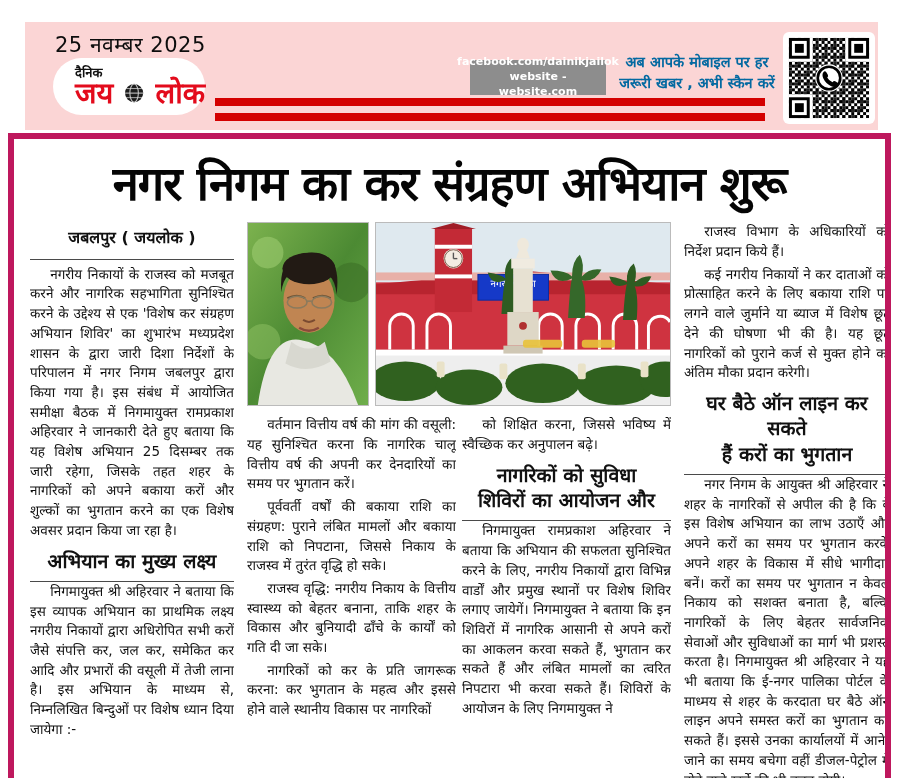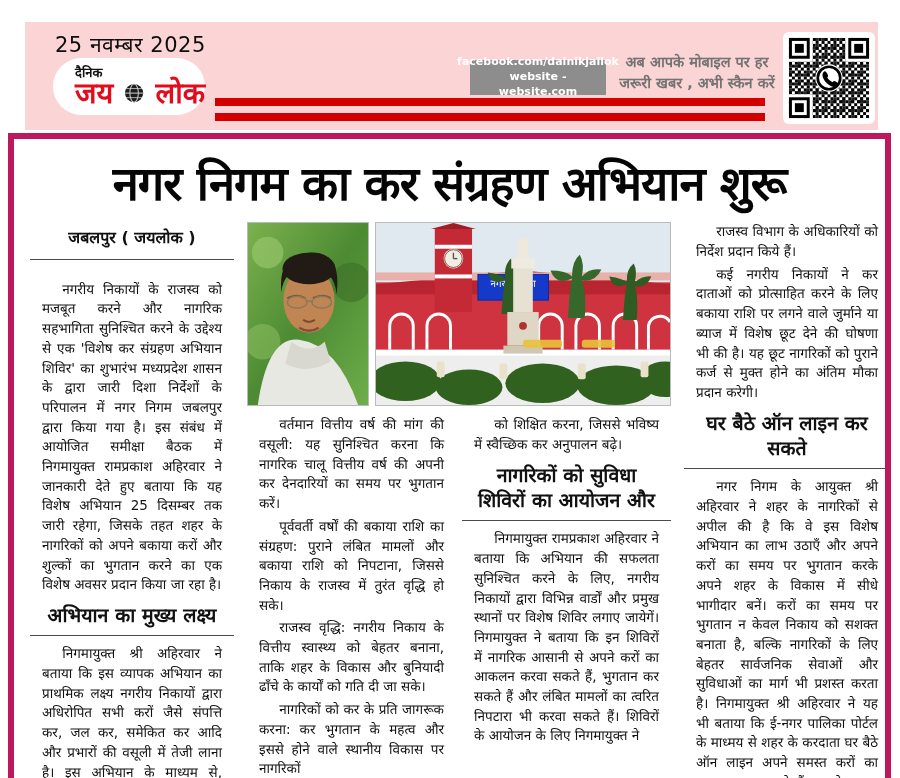--- a/index.html
+++ b/index.html
@@ -30,21 +30,21 @@
   .red-bars { position:absolute; left:190px; top:76px; width:550px; }
   .red-bar { height:8px; background:#d40000; margin-bottom:7px; }
   .social-box {
     position:absolute; left:445px; top:38px; width:136px; height:35px;
     background:#8d8d8d; color:#fff; font-size:11px; font-weight:bold;
     display:flex; flex-direction:column; align-items:center; justify-content:center;
     line-height:1.35; text-align:center;
   }
   .scan-note {
     position:absolute; left:588px; top:30px; width:168px;
-    color:#737373; font-weight:bold; font-size:14.5px; line-height:1.45;
+    color:#0369a1; font-weight:bold; font-size:14.5px; line-height:1.45;
     text-align:center;
   }
   .qr-box {
     position:absolute; left:758px; top:10px; width:92px; height:92px;
     background:#fff; border-radius:6px; padding:3px;
   }
   .qr-box svg { width:100%; height:100%; display:block; }
 
   
   .article {
@@ -52,32 +52,32 @@
     border:6px solid #be185d; background:#fff;
     padding:16px 16px 8px; overflow:hidden;
   }
   .headline {
     text-align:center; font-weight:900; color:#050505;
     font-size:47px; line-height:1.22; letter-spacing:-1px;
     font-family:"DejaVu Sans", sans-serif;
   }
   .body-cols { display:flex; gap:13px; margin-top:10px; }
   .col { font-size:13.5px; line-height:1.46; text-align:justify; overflow:hidden; }
-  .col p { margin:0 12px 3px; text-indent:1.5em; }
+  .col p { margin:0 0 3px; text-indent:1.5em; }
   .col-1 { width:204px; flex:0 0 204px; }
   .col-mid { width:424px; flex:0 0 424px; }
   .col-4 { width:206px; flex:0 0 206px; }
 
   .dateline {
     text-align:center; font-weight:bold; font-size:16px;
-    padding:4px 0 9px; border-bottom:1.5px solid #4a4a4a; margin-bottom:20px;
+    padding:4px 0 9px; border-bottom:1.5px solid #4a4a4a; margin-bottom:5px;
   }
   .subhead {
     text-align:center; font-weight:bold; font-size:19.5px; line-height:1.3;
-    padding:5px 0 7px; border-bottom:1.5px solid #4a4a4a; margin-bottom:8px;
+    padding:5px 0 7px; border-bottom:1.5px solid #4a4a4a; margin-bottom:0;
     text-indent:0 !important;
   }
   .subhead span { display:block; }
 
   .photo-row { display:flex; gap:6px; height:184px; margin-bottom:9px; }
   .photo { border:1px solid #bbb; background:#eee; overflow:hidden; }
   .photo svg { width:100%; height:100%; display:block; }
   .photo-portrait { width:122px; flex:0 0 122px; }
   .photo-building { flex:1; }
   .mid-cols { display:flex; gap:6px; }
@@ -278,18 +278,19 @@
           <p>निगमायुक्त रामप्रकाश अहिरवार ने बताया कि अभियान की सफलता सुनिश्चित करने के लिए, नगरीय निकायों द्वारा विभिन्न वार्डों और प्रमुख स्थानों पर विशेष शिविर लगाए जायेगें। निगमायुक्त ने बताया कि इन शिविरों में नागरिक आसानी से अपने करों का आकलन करवा सकते हैं, भुगतान कर सकते हैं और लंबित मामलों का त्वरित निपटारा भी करवा सकते हैं। शिविरों के आयोजन के लिए निगमायुक्त ने</p>
         </div>
       </div>
     </div>
 
     <div class="col col-4">
       <p>राजस्व विभाग के अधिकारियों को निर्देश प्रदान किये हैं।</p>
       <p>कई नगरीय निकायों ने कर दाताओं को प्रोत्साहित करने के लिए बकाया राशि पर लगने वाले जुर्माने या ब्याज में विशेष छूट देने की घोषणा भी की है। यह छूट नागरिकों को पुराने कर्ज से मुक्त होने का अंतिम मौका प्रदान करेगी।</p>
       <div class="subhead">
         <span>घर बैठे ऑन लाइन कर सकते</span>
+        <span>हैं करों का भुगतान</span>
       </div>
       <p>नगर निगम के आयुक्त श्री अहिरवार ने शहर के नागरिकों से अपील की है कि वे इस विशेष अभियान का लाभ उठाएँ और अपने करों का समय पर भुगतान करके अपने शहर के विकास में सीधे भागीदार बनें। करों का समय पर भुगतान न केवल निकाय को सशक्त बनाता है, बल्कि नागरिकों के लिए बेहतर सार्वजनिक सेवाओं और सुविधाओं का मार्ग भी प्रशस्त करता है। निगमायुक्त श्री अहिरवार ने यह भी बताया कि ई-नगर पालिका पोर्टल के माध्मय से शहर के करदाता घर बैठे ऑन लाइन अपने समस्त करों का भुगतान कर सकते हैं। इससे उनका कार्यालयों में आने-जाने का समय बचेगा वहीं डीजल-पेट्रोल में होने वाले खर्चे की भी बचत होगी।</p>
     </div>
 
   </div>
 </div>
 
 </body></html>

